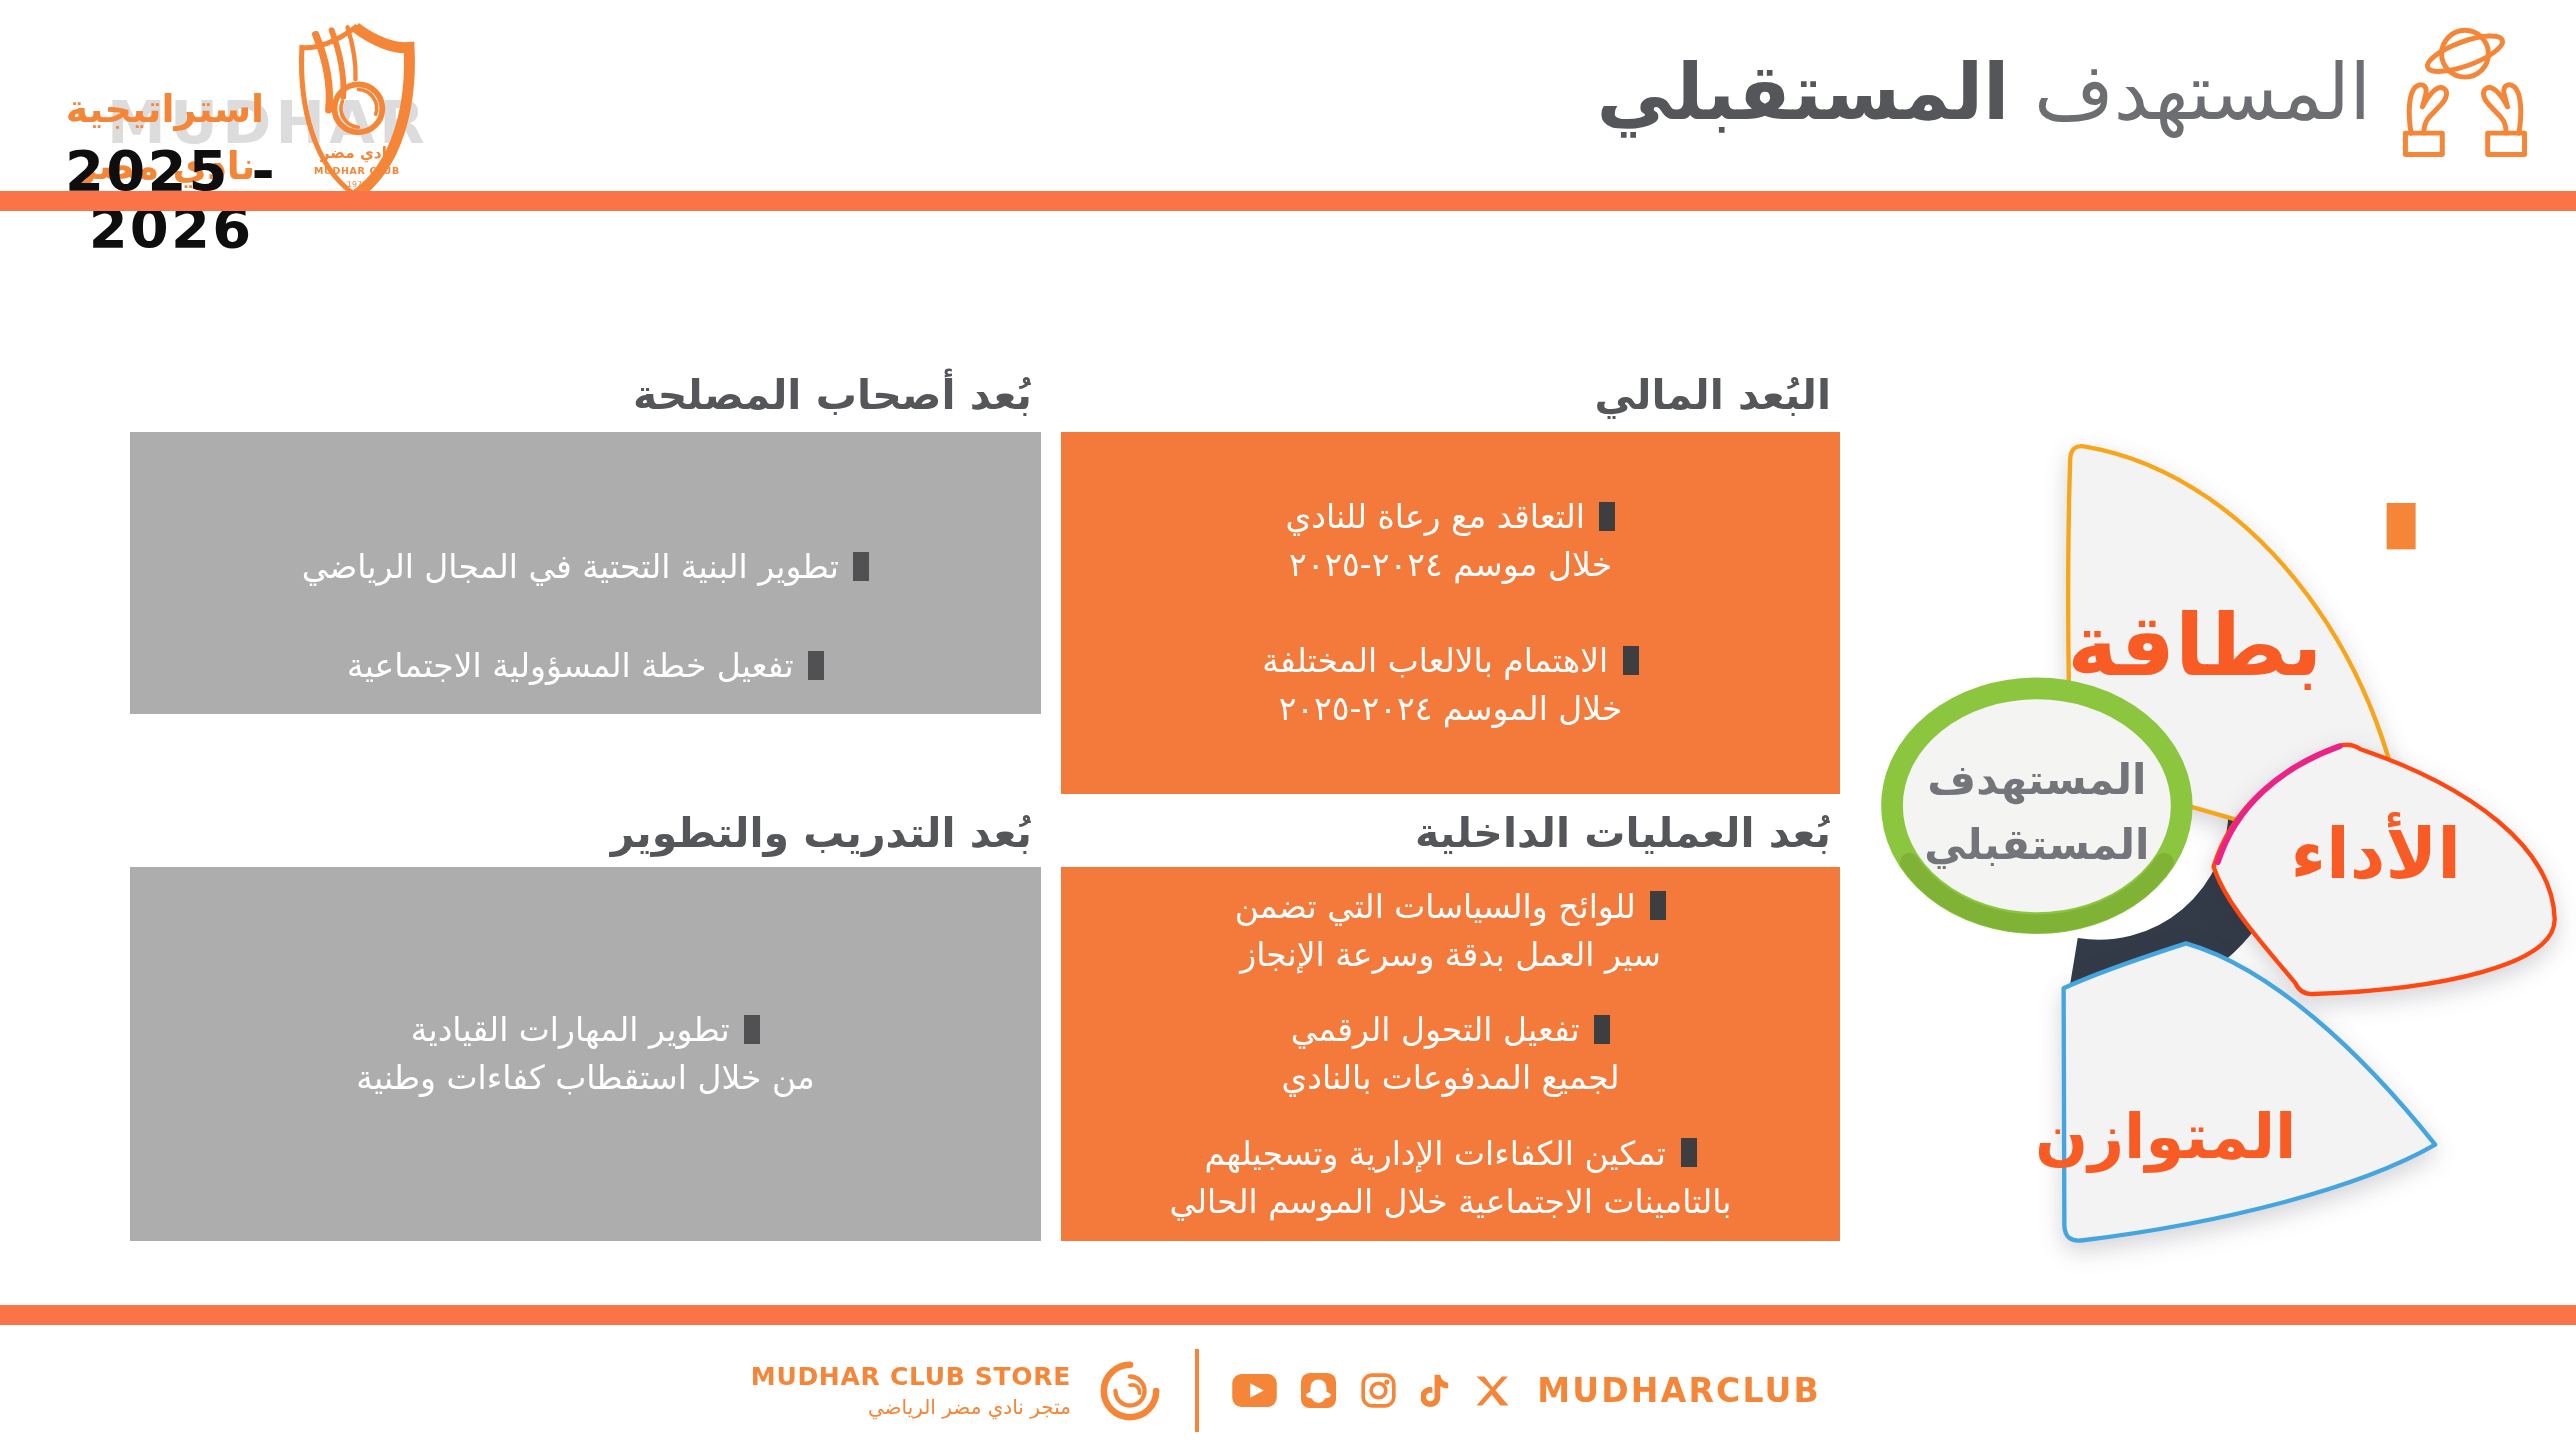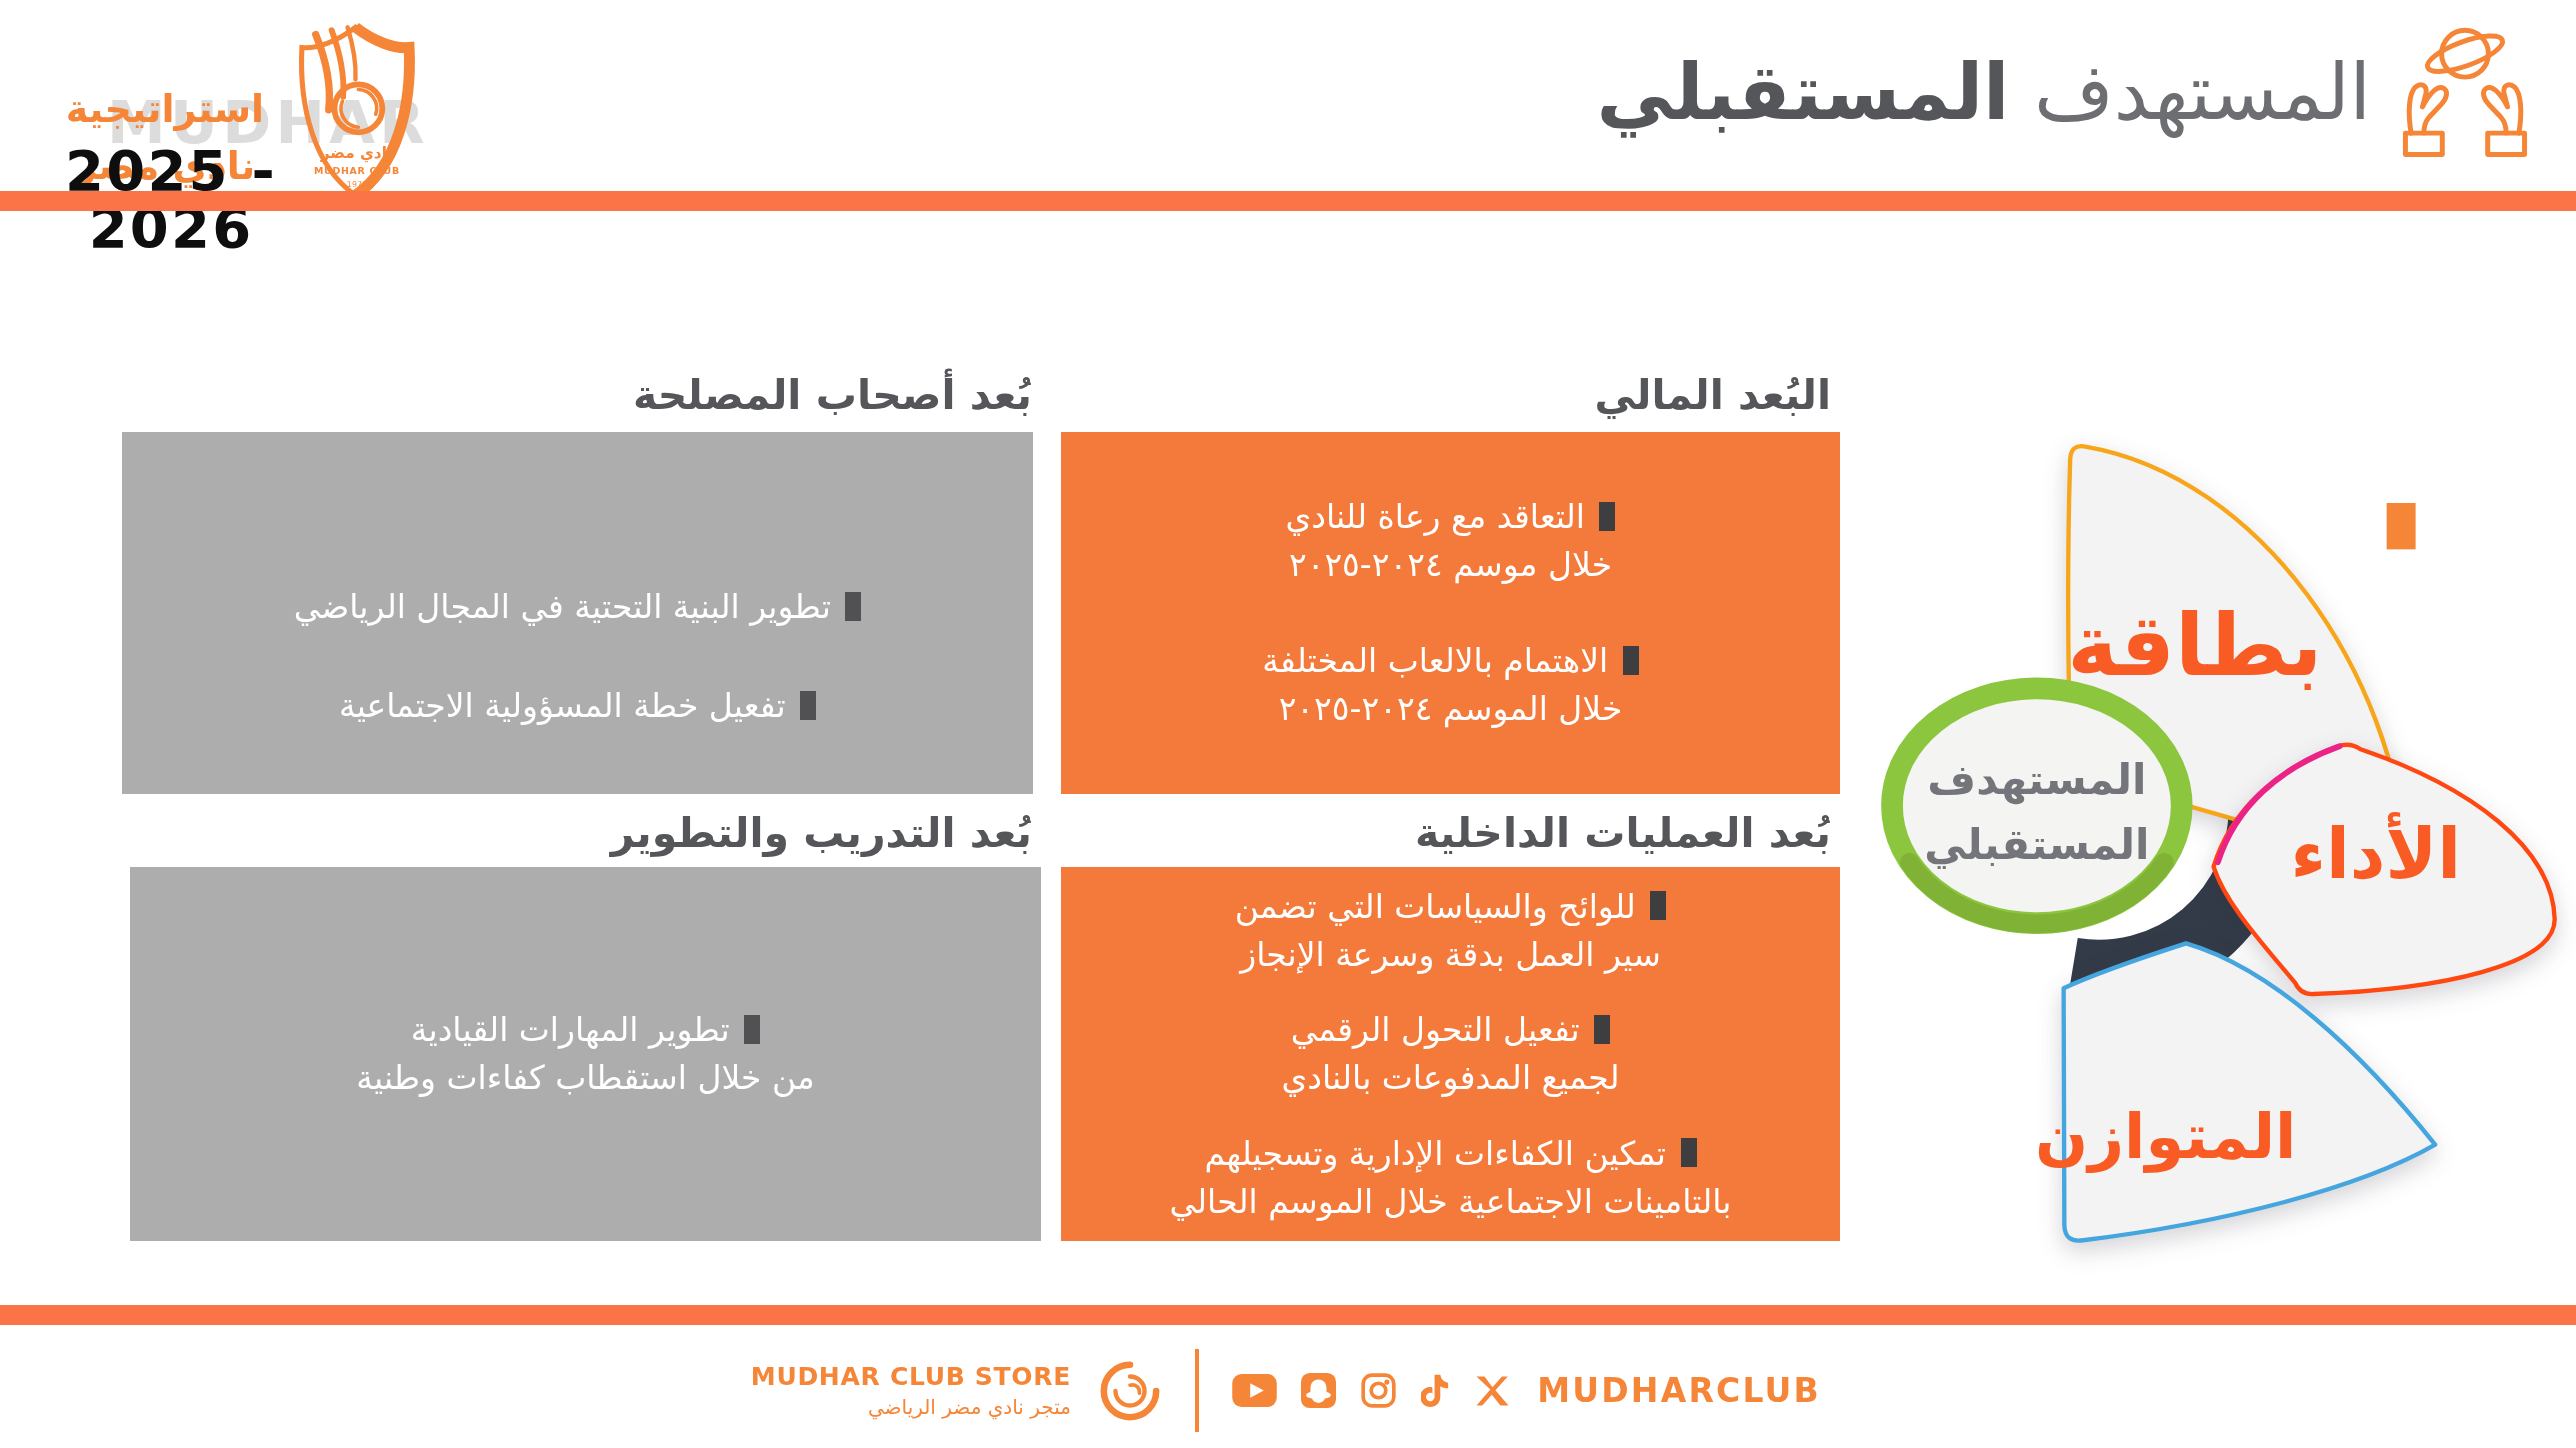--- a/index.html
+++ b/index.html
@@ -26,21 +26,21 @@
              line-height:54px;padding-left:7.2px;box-sizing:border-box;}
   .t-st{left:130px;top:368px;width:902px;}
   .t-fin{left:1061px;top:368px;width:770px;}
   .t-ops{left:1061px;top:806px;width:770px;}
   .t-tr{left:130px;top:806px;width:902px;}
   .box{display:flex;flex-direction:column;align-items:center;justify-content:center;
        direction:rtl;color:#fff;box-sizing:border-box;}
   .box-orange{background:#F47A3C;}
   .box-gray{background:#ADADAD;}
   .b-fin{left:1061px;top:432px;width:779px;height:362px;gap:48px;}
-  .b-st{left:122px;top:432px;width:911px;height:362px;gap:51px;padding-top:87px;}
+  .b-st{left:130px;top:432px;width:911px;height:282px;gap:51px;padding-top:87px;}
   .b-ops{left:1061px;top:867px;width:779px;height:374px;gap:27.5px;}
   .b-tr{left:130px;top:867px;width:911px;height:374px;}
   .bullet{text-align:center;font-size:33px;line-height:48px;font-weight:500;}
   .sq{display:inline-block;width:16px;height:29px;margin-left:14.5px;vertical-align:-2.9px;}
   .box-orange .sq{background:#3E3E40;}
   .box-gray .sq{background:#515154;}
 
   
   .diagram{left:1854px;top:377px;}
   .petal{filter:drop-shadow(0 12px 16px rgba(40,40,60,.20));}

